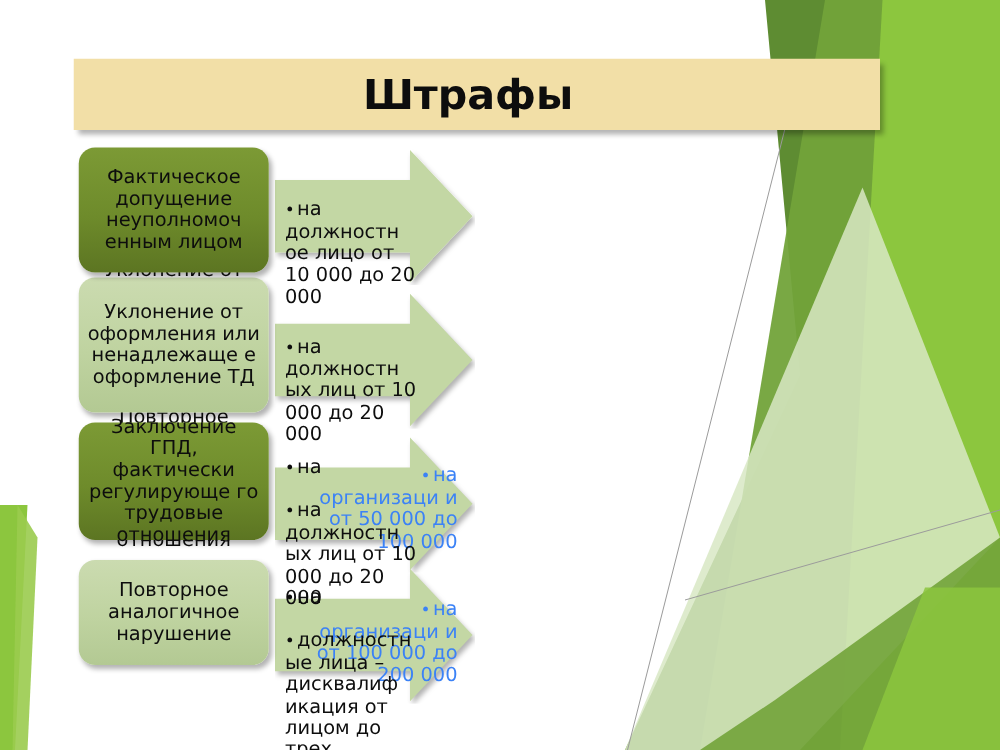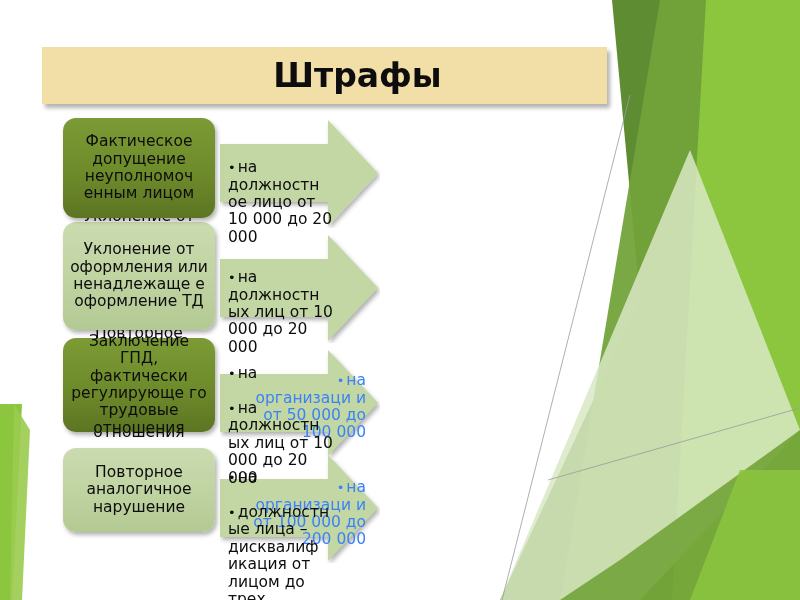--- a/index.html
+++ b/index.html
@@ -15,22 +15,22 @@
     background: #ffffff;
     overflow: hidden;
   }
 
   
   .bg-layer { position: absolute; top: 0; left: 0; width: 800px; height: 600px; pointer-events: none; }
 
   
   #title-banner {
     position: absolute;
-    left: 42px; top: 47px;
-    width: 565px; height: 57px;
+    left: 59px; top: 47px;
+    width: 645px; height: 57px;
     background: #F2DFA7;
     box-shadow: 3px 4px 4px rgba(0,0,0,0.30);
     z-index: 20;
   }
   #title-text {
     position: absolute;
     left: 0; top: 0;
     width: 631px; height: 57px;
     display: flex; align-items: center; justify-content: center;
     font-size: 33px;

